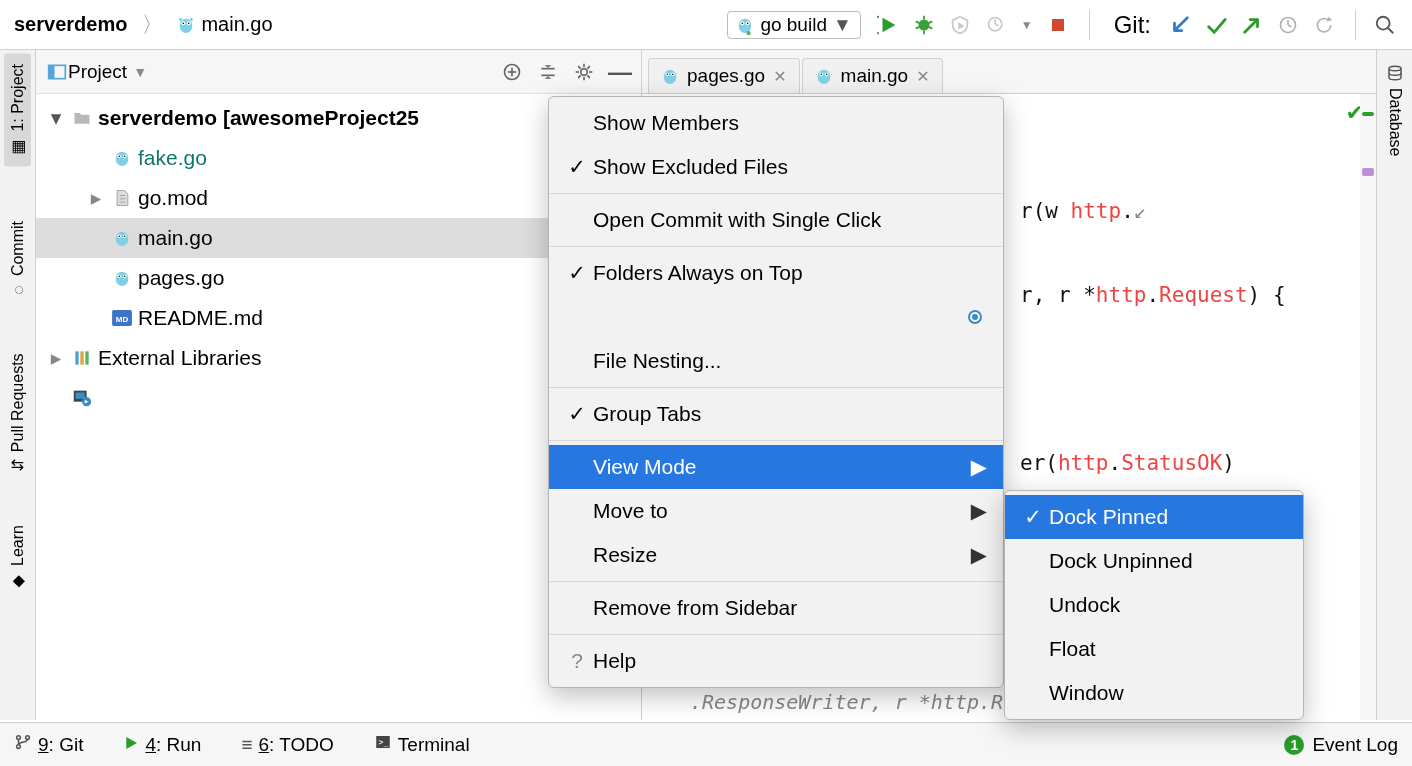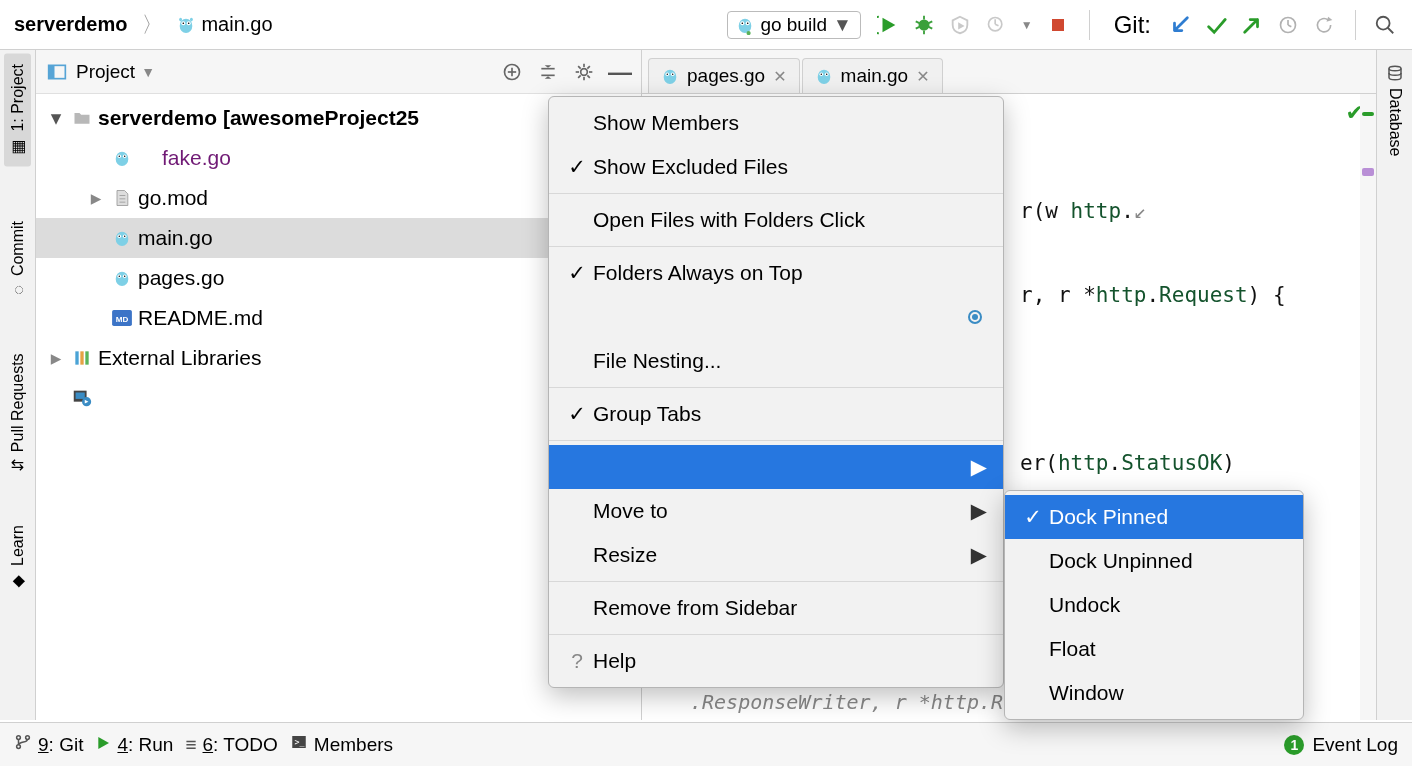--- a/index.html
+++ b/index.html
@@ -114,21 +114,20 @@
   background: #fff;
   border-right: 1px solid #d0d0d0;
   display: flex;
   flex-direction: column;
 }
 .project-header {
   height: 44px;
   display: flex;
   align-items: center;
   padding: 0 10px;
-  gap: 8px;
   background: #f6f6f6;
   border-bottom: 1px solid #e0e0e0;
 }
 .project-title { font-size: 19px; display: flex; align-items: center; gap: 6px; }
 .project-header-actions { margin-left: auto; display: flex; align-items: center; gap: 14px; }
 
 .tree {
   flex: 1;
   overflow: auto;
   padding-top: 4px;
@@ -147,21 +146,21 @@
 .tree-chevron { width: 20px; display: inline-flex; justify-content: center; color: #555; }
 .tree-icon { width: 24px; display: inline-flex; justify-content: center; }
 .tree-label { }
 .tree-label .proj-suffix { font-weight: 600; }
 
 .folder-icon svg, .file-icon svg { width: 20px; height: 20px; }
 
 .ext-lib-icon { display:inline-flex; }
 .scratches-icon { display:inline-flex; }
 
-.link-blue { color: #701a75; margin-left: 24px; }
+.link-blue { color: #0f766e; }
 
 
 .editor-panel {
   flex: 1;
   display: flex;
   flex-direction: column;
   position: relative;
 }
 .editor-tabs {
   height: 44px;
@@ -197,21 +196,21 @@
   font-family: "Menlo","Consolas",monospace;
   font-size: 21px;
   line-height: 42px;
   padding: 12px 0 0 18px;
   white-space: pre;
   overflow: hidden;
   position: relative;
   color: #111;
 }
 .code-type { color:#111;}
-.code-purple { color: #14532d; }
+.code-purple { color: #ef4444; }
 .code-link-icon { color:#888; }
 
 .editor-right-strip {
   position: absolute;
   right: 0; top: 0;
   width: 16px; height: 100%;
   background: #f6f6f6;
 }
 .marker { position:absolute; right:2px; width:12px; height:4px; border-radius:2px; }
 
@@ -261,21 +260,21 @@
 
 .status-bar {
   position: absolute;
   bottom: 0; left: 0; right: 0;
   height: 44px;
   border-top: 1px solid #d0d0d0;
   background: #f6f6f6;
   display: flex;
   align-items: center;
   padding: 0 14px;
-  gap: 12px;
+  gap: 40px;
   font-size: 19px;
 }
 .status-item { display: flex; align-items: center; gap: 6px; cursor:pointer; }
 .status-item u { text-decoration: underline; }
 .status-right { margin-left: auto; display:flex; align-items:center; gap:8px;}
 
 .green-badge {
   background:#2a9c2a; color:#fff; border-radius:50%; width:20px; height:20px;
   display:inline-flex; align-items:center; justify-content:center; font-size:14px; font-weight:600;
 }
@@ -627,21 +626,21 @@
       <span class="chk"></span>
       <span class="lbl">Show Members</span>
     </div>
   <div class="menu-row">
       <span class="chk">✓</span>
       <span class="lbl">Show Excluded Files</span>
     </div>
   <div class="menu-sep"></div>
   <div class="menu-row">
       <span class="chk"></span>
-      <span class="lbl">Open Files with Folders Click</span>
+      <span class="lbl">Open Commit with Single Click</span>
     </div>
   <div class="menu-sep"></div>
   <div class="menu-row">
       <span class="chk">✓</span>
       <span class="lbl">Folders Always on Top</span>
     </div>
   <div class="menu-row">
       <span class="chk">
         <svg width="16" height="16" viewBox="0 0 16 16">
           <circle cx="8" cy="8" r="6" fill="none" stroke="#3a8cc4" stroke-width="2"></circle>
@@ -654,20 +653,21 @@
       <span class="lbl">File Nesting...</span>
     </div>
   <div class="menu-sep"></div>
   <div class="menu-row">
       <span class="chk">✓</span>
       <span class="lbl">Group Tabs</span>
     </div>
   <div class="menu-sep"></div>
   <div class="menu-row highlight">
       <span class="chk"></span>
+      <span class="lbl">View Mode</span>
       <span class="arrow">▶</span>
     </div>
   <div class="menu-row">
       <span class="chk"></span>
       <span class="lbl">Move to</span>
       <span class="arrow">▶</span>
     </div>
   <div class="menu-row">
       <span class="chk"></span>
       <span class="lbl">Resize</span>
@@ -732,19 +732,19 @@
     <span style="color:#555;font-weight:600">≡</span>
     <span><u>6</u><span>: TODO</span></span>
   </div>
   <div class="status-item">
     <span>
       <svg viewBox="0 0 24 24" width="18" height="18">
           <rect x="3" y="4" width="18" height="16" fill="#444"></rect>
           <text x="6" y="16" fill="#fff" font-size="11" font-family="monospace">&gt;_</text>
         </svg>
     </span>
-    <span>Members</span>
+    <span>Terminal</span>
   </div>
   <div class="status-right">
     <span class="green-badge">1</span>
     <span>Event Log</span>
   </div>
 </div>
 
 </body></html>

